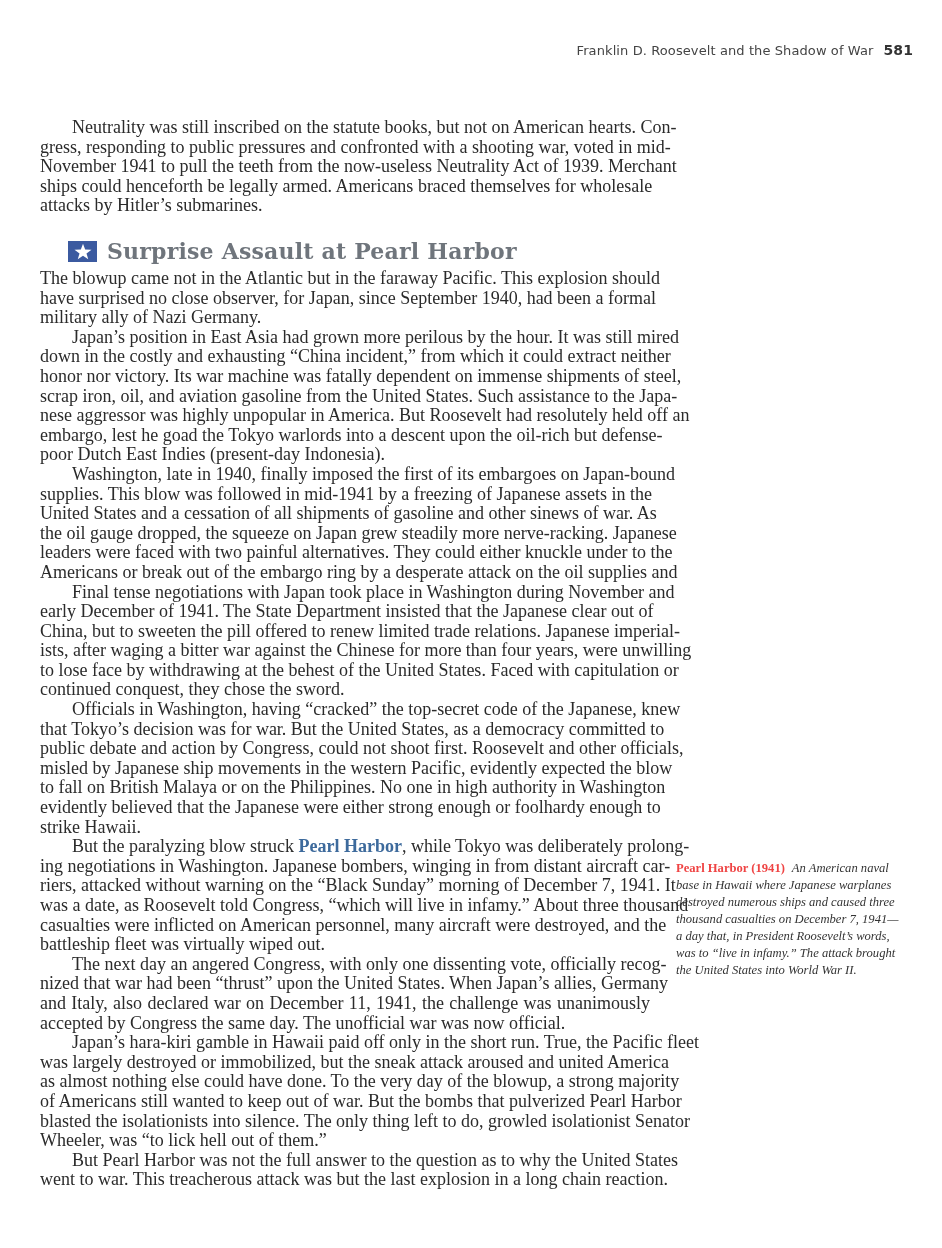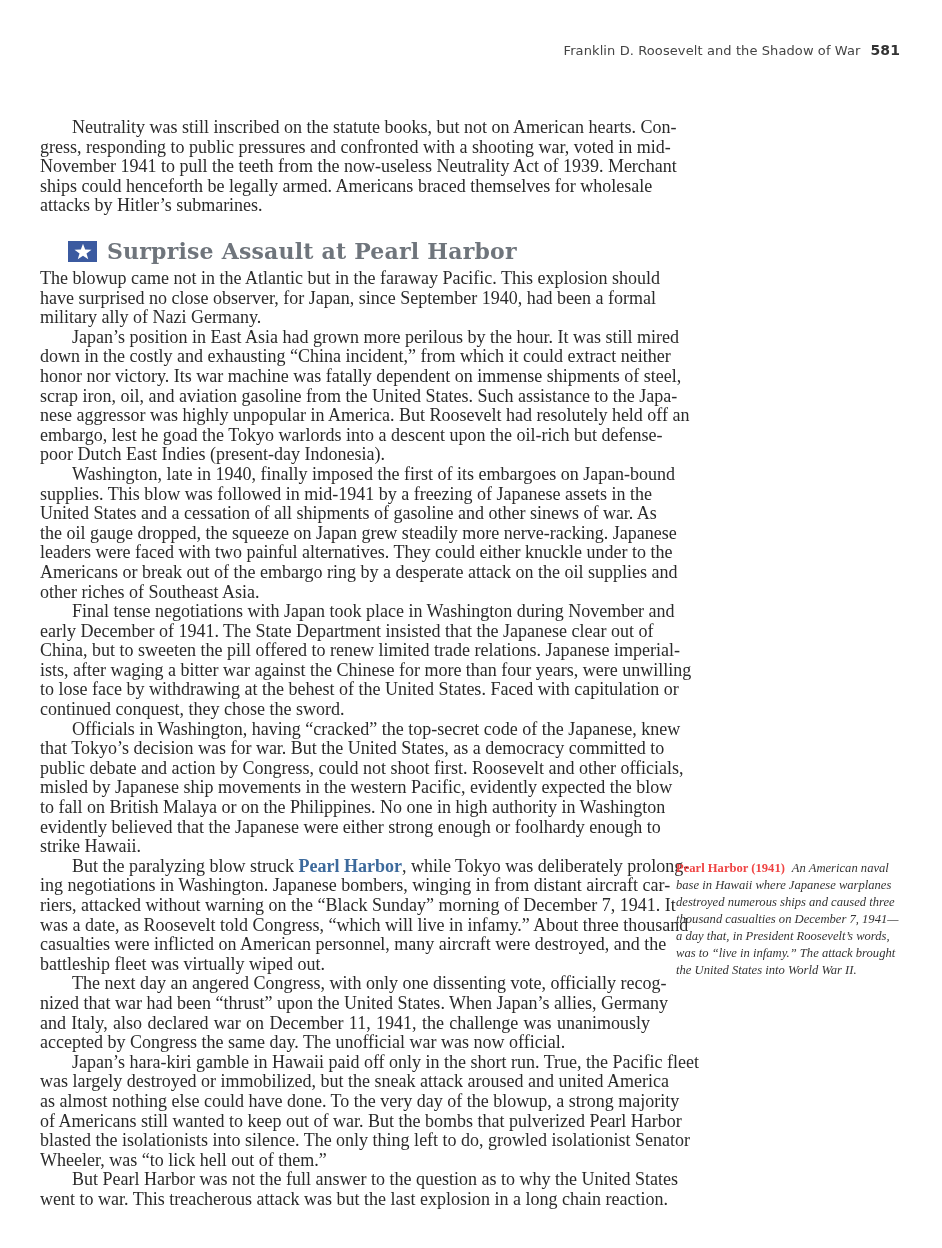--- a/index.html
+++ b/index.html
@@ -1,21 +1,21 @@
 <!DOCTYPE html>
 <html><head>
 <meta charset="utf-8">
 <style>
   html, body { margin: 0; padding: 0; }
   body {
     width: 942px; height: 1248px; background: #ffffff; position: relative; overflow: hidden;
     font-family: "Liberation Serif", "DejaVu Serif", serif; color: #2b2b2b;
   }
   .running-head {
-    position: absolute; top: 42px; right: 42px;
+    position: absolute; top: 42px; right: 29px;
     font-family: "DejaVu Sans", sans-serif; font-size: 13px; color: #444;
     letter-spacing: 0.1px;
   }
   .running-head .page-num { font-weight: bold; font-size: 14px; margin-left: 10px; color: #333; }
   .body-text {
     position: absolute; left: 40px; width: 610px;
     font-size: 18px; line-height: 19.6px;
   }
   .line { display: block; white-space: nowrap; text-align-last: justify; text-align: justify; }
   .line.last { text-align-last: left; }
@@ -82,21 +82,20 @@
     <span class="line last">poor Dutch East Indies (present-day Indonesia).</span>
   </div>
 
   <div>
     <span class="line indent">Washington, late in 1940, finally imposed the first of its embargoes on Japan-bound</span>
     <span class="line">supplies. This blow was followed in mid-1941 by a freezing of Japanese assets in the</span>
     <span class="line">United States and a cessation of all shipments of gasoline and other sinews of war. As</span>
     <span class="line">the oil gauge dropped, the squeeze on Japan grew steadily more nerve-racking. Japanese</span>
     <span class="line">leaders were faced with two painful alternatives. They could either knuckle under to the</span>
     <span class="line">Americans or break out of the embargo ring by a desperate attack on the oil supplies and</span>
-    <span class="line last">other riches of Southeast Asia.</span>
   </div>
 
   <div>
     <span class="line indent">Final tense negotiations with Japan took place in Washington during November and</span>
     <span class="line">early December of 1941. The State Department insisted that the Japanese clear out of</span>
     <span class="line">China, but to sweeten the pill offered to renew limited trade relations. Japanese imperial-</span>
     <span class="line">ists, after waging a bitter war against the Chinese for more than four years, were unwilling</span>
     <span class="line">to lose face by withdrawing at the behest of the United States. Faced with capitulation or</span>
     <span class="line last">continued conquest, they chose the sword.</span>
   </div>

